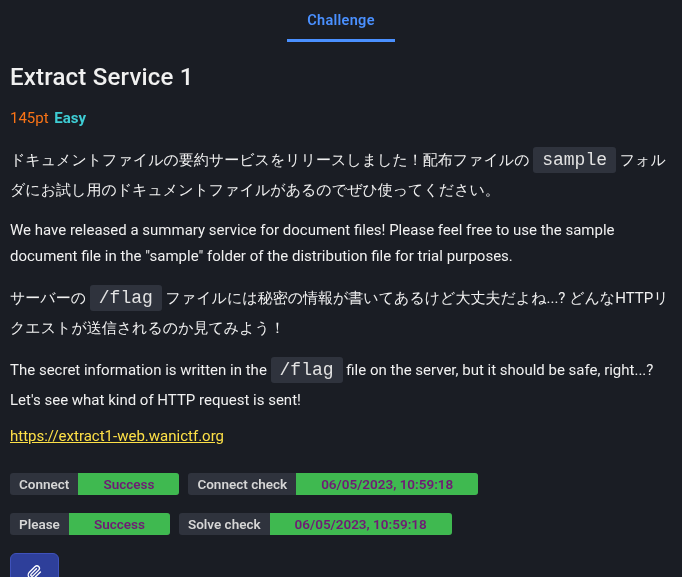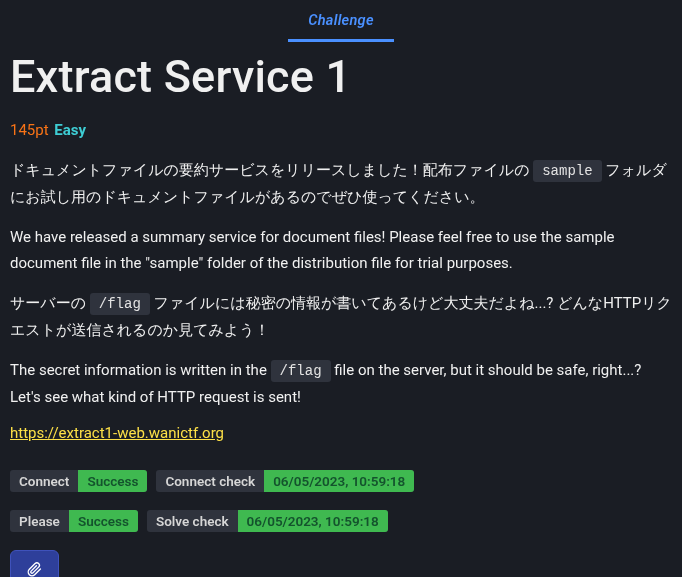--- a/index.html
+++ b/index.html
@@ -18,33 +18,32 @@
       gap: 0;
       padding-top: 4px;
     }
     .tab {
       padding: 8px 20px 10px;
       color: #9aa0a6;
       cursor: pointer;
       font-weight: 600;
       font-size: 14.5px;
       letter-spacing: 0.3px;
-      font-style: italic;
     }
     .tab.active {
       color: #4a90ff;
       border-bottom: 3px solid #4a90ff;
     }
     .content {
       padding: 4px 10px 10px;
     }
     h1.title {
-      font-size: 45px;
+      font-size: 24px;
       font-weight: 500;
-      margin: 4px 0 18px;
+      margin: 17px 0 18px;
       letter-spacing: 0.2px;
     }
     .meta {
       margin-bottom: 18px;
     }
     .points {
       color: #f97316;
       font-size: 15px;
     }
     .difficulty {
@@ -57,21 +56,21 @@
     .desc p {
       line-height: 1.75;
       margin-bottom: 14px;
       font-size: 15px;
     }
     code.inline {
       background: #2f333d;
       padding: 3px 9px;
       border-radius: 3px;
       font-family: "SFMono-Regular", Consolas, "Liberation Mono", Menlo, monospace;
-      font-size: 14px;
+      font-size: 18px;
       color: #e3e3e3;
     }
     a.link {
       color: #fde047;
       text-decoration: underline;
       display: inline-block;
       margin-bottom: 28px;
     }
     .badges {
       display: flex;
@@ -86,22 +85,22 @@
       border-radius: 3px;
       overflow: hidden;
       font-size: 13.5px;
       font-weight: 600;
     }
     .badge-label {
       padding: 3px 9px;
       color: #d6d6d6;
     }
     .badge-value {
-      padding: 3px 9px;
-      color: #14532d;
+      padding: 3px 25px;
+      color: #701a75;
     }
     .badge-success { background: #3fb950; }
     .badge-time { background: #3fb950; }
     .download-btn {
       display: inline-flex;
       align-items: center;
       gap: 10px;
       background: #2e3f9a;
       border: 1px solid #3f52bb;
       color: #fff;

